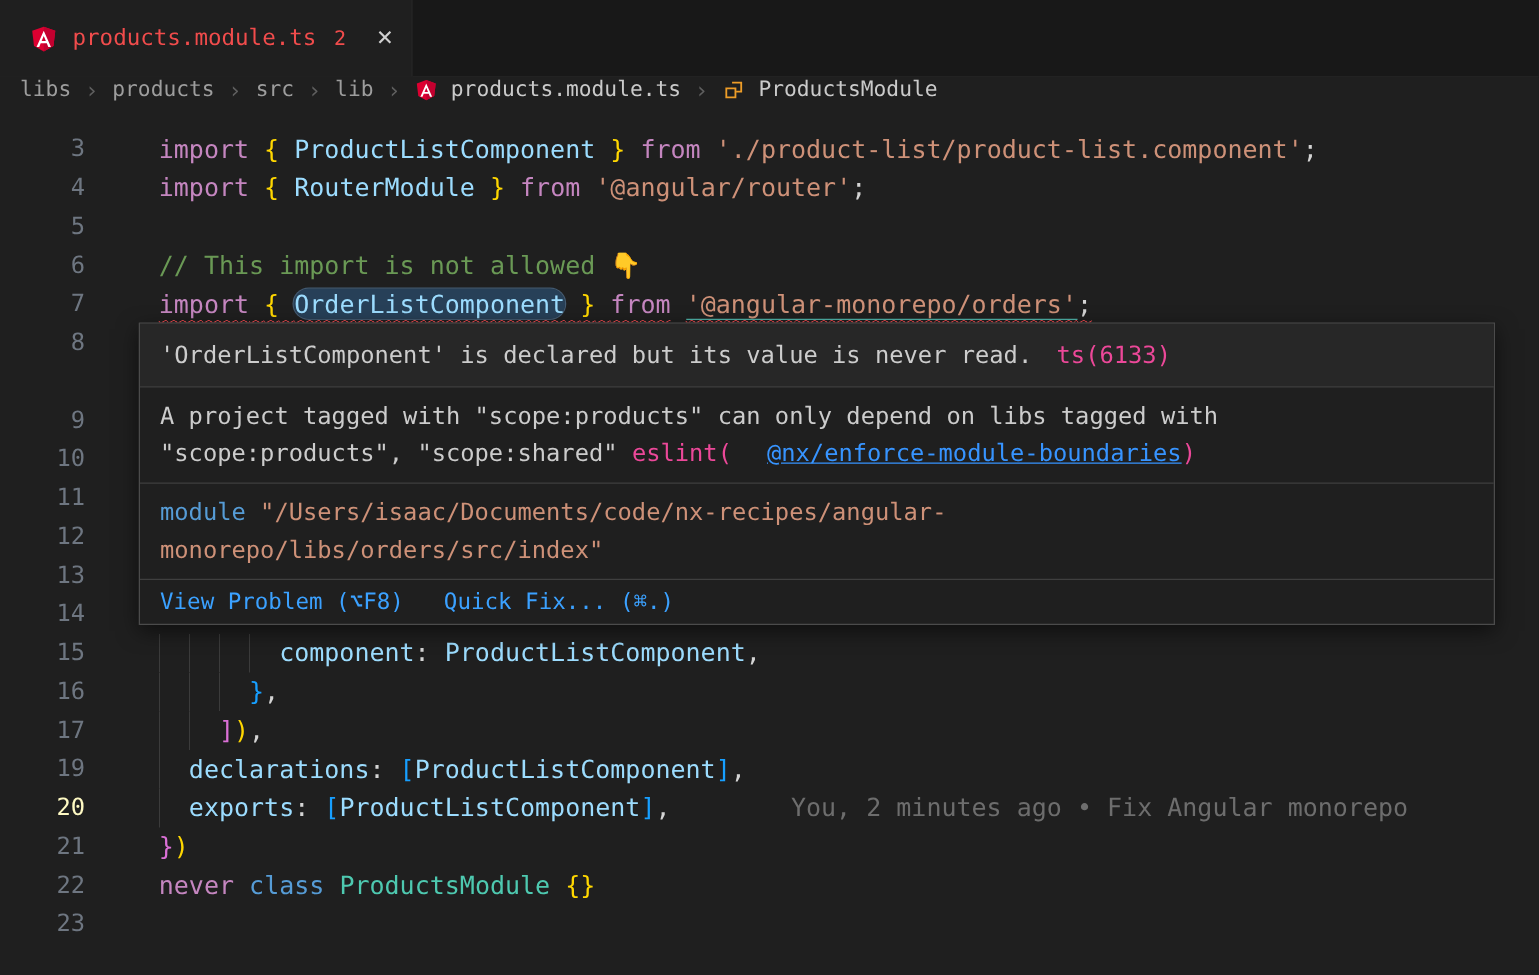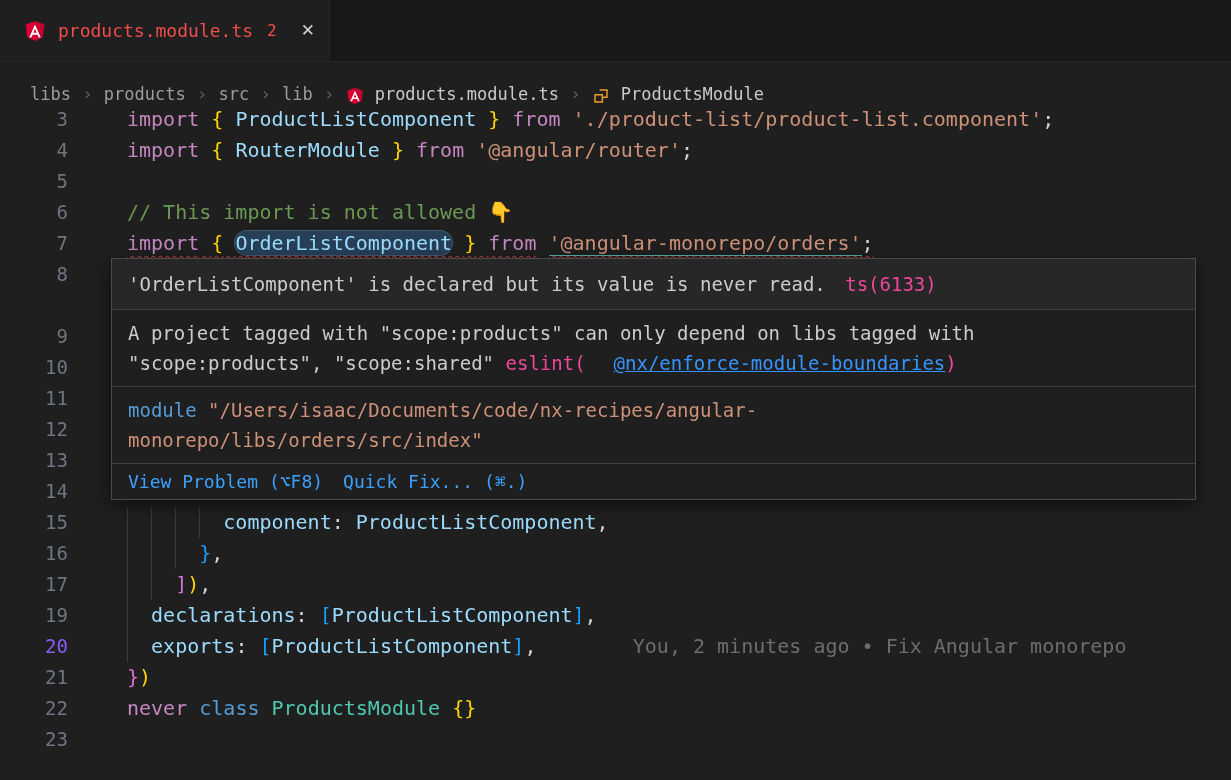--- a/index.html
+++ b/index.html
@@ -13,32 +13,32 @@
 
   
   .tabbar { height:62px; background:#181818; border-bottom:1px solid #262626; display:flex; align-items:stretch; }
   .tab { width:330px; display:flex; align-items:center; gap:12px; padding:0 14px 0 24px; background:#1f1f1f; border-right:1px solid #262626; cursor:pointer; }
   .tab-icon svg { width:22px; height:22px; display:block; }
   .tab-title { font-family:"DejaVu Sans Mono","Liberation Mono",monospace; font-size:18px; color:#f14c4c; flex:1; }
   .tab-badge { font-family:"DejaVu Sans Mono","Liberation Mono",monospace; font-size:16px; color:#f14c4c; }
   .tab-close { color:#d0d0d0; font-size:17px; margin-left:12px; cursor:pointer; }
 
   
-  .breadcrumbs { height:42px; display:flex; align-items:flex-end; gap:11px; padding-left:30px; background:#1f1f1f;
+  .breadcrumbs { height:42px; display:flex; align-items:flex-start; gap:11px; padding-left:16px; background:#1f1f1f;
     font-family:"DejaVu Sans Mono","Liberation Mono",monospace; font-size:17px; color:#9d9d9d; }
   .crumb { cursor:pointer; }
   .crumb.bright { color:#cacaca; }
   .chev { color:#5f5f5f; font-size:18px; }
   .crumb-icon svg { width:18px; height:18px; display:block; transform:translateY(1px); }
 
   
   .editor { position:relative; font-family:"DejaVu Sans Mono","Liberation Mono",monospace; font-size:20px; height:676px; overflow:hidden; }
   .row { display:flex; height:31px; line-height:31px; white-space:pre; }
   .ln { flex:0 0 68px; text-align:right; color:#6e7681; font-size:19px; }
-  .ln.active { color:#8b5cf6; }
+  .ln.active { color:#fef9c3; }
   .codeline { margin-left:59px; color:#d4d4d4; }
 
   .tk-kw  { color:#C586C0; }
   .tk-kw2 { color:#569CD6; }
   .tk-type{ color:#4EC9B0; }
   .tk-var { color:#9CDCFE; }
   .tk-str { color:#CE9178; }
   .tk-cmt { color:#6A9955; }
   .tk-pln { color:#D4D4D4; }
   .tk-b1  { color:#FFD700; }
@@ -51,21 +51,21 @@
   .sq { text-decoration-line:underline; text-decoration-style:wavy; text-decoration-color:#e4484d; text-decoration-thickness:1px; text-underline-offset:5px; }
   .hl { background:rgba(45,86,125,.62); box-shadow:0 0 0 1px rgba(96,139,180,.55); border-radius:12px; }
   .lk { border-bottom:1.5px solid #4fb3a9; }
 
   
   .hover { position:absolute; left:111px; top:154px; width:1085px; background:#1f1f1f; border:1px solid #4b4b4b;
     box-shadow:0 5px 16px rgba(0,0,0,.55); z-index:10; font-size:19px; color:#cccccc; }
   .hv-ts { background:#272727; height:50px; padding:10px 16px; line-height:30px; }
   .hv-eslint { border-top:1px solid #3f3f3f; height:77px; padding:8px 16px; line-height:30px; }
   .hv-module { border-top:1px solid #3f3f3f; height:77px; padding:8px 16px; line-height:30px; }
-  .hv-actions { border-top:1px solid #3f3f3f; height:36px; display:flex; align-items:center; gap:20px; padding:0 16px; font-size:18px; }
+  .hv-actions { border-top:1px solid #3f3f3f; height:36px; display:flex; align-items:center; gap:32px; padding:0 16px; font-size:18px; }
   .dim { color:#ec4899; }
   .lnka { color:#3794ff; text-decoration:underline; cursor:pointer;margin-left:28px; }
   .action { color:#3ba1ff; cursor:pointer; }
 </style>
 </head>
 <body>
 
 <div class="tabbar">
   <div class="tab">
     <span class="tab-icon">

